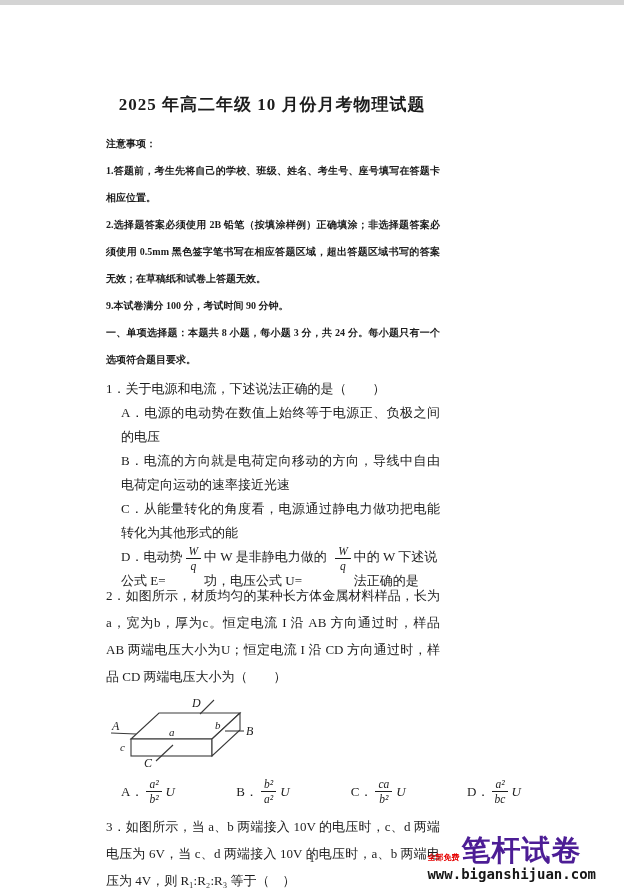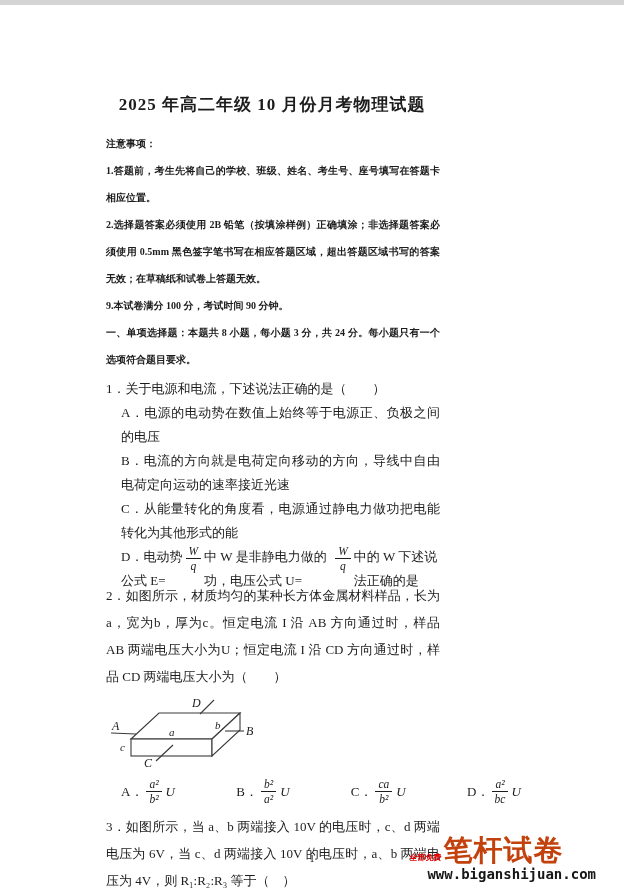--- a/index.html
+++ b/index.html
@@ -41,25 +41,25 @@
     font-size:11px;color:#2a2a2a;
   }
   .brand{position:absolute;right:28px;bottom:10px;text-align:left;}
   .brand-row{display:flex;align-items:flex-end;line-height:1;}
   .brand-note{
     color:#e60000;font-size:8px;font-weight:bold;margin:0 2px 3px 0;
     font-family:"Liberation Sans","DejaVu Sans",sans-serif;white-space:nowrap;
   }
   .brand-name{
     font-family:"Liberation Sans","DejaVu Sans",sans-serif;font-weight:bold;
-    font-size:29px;color:#c2410c;letter-spacing:1px;white-space:nowrap;
+    font-size:29px;color:#4c1d95;letter-spacing:1px;white-space:nowrap;
   }
   .brand-url{
     font-family:"DejaVu Sans Mono","Liberation Mono",monospace;font-weight:bold;
-    font-size:14px;color:#161616;margin-top:1px;letter-spacing:0;margin-left:18px;
+    font-size:14px;color:#161616;margin-top:1px;letter-spacing:0;
   }
 </style>
 </head>
 <body>
 
 <div class="top-strip"></div>
 
 <div class="content">
 
   <h1 class="title">2025 年高二年级 10 月份月考物理试题</h1>

